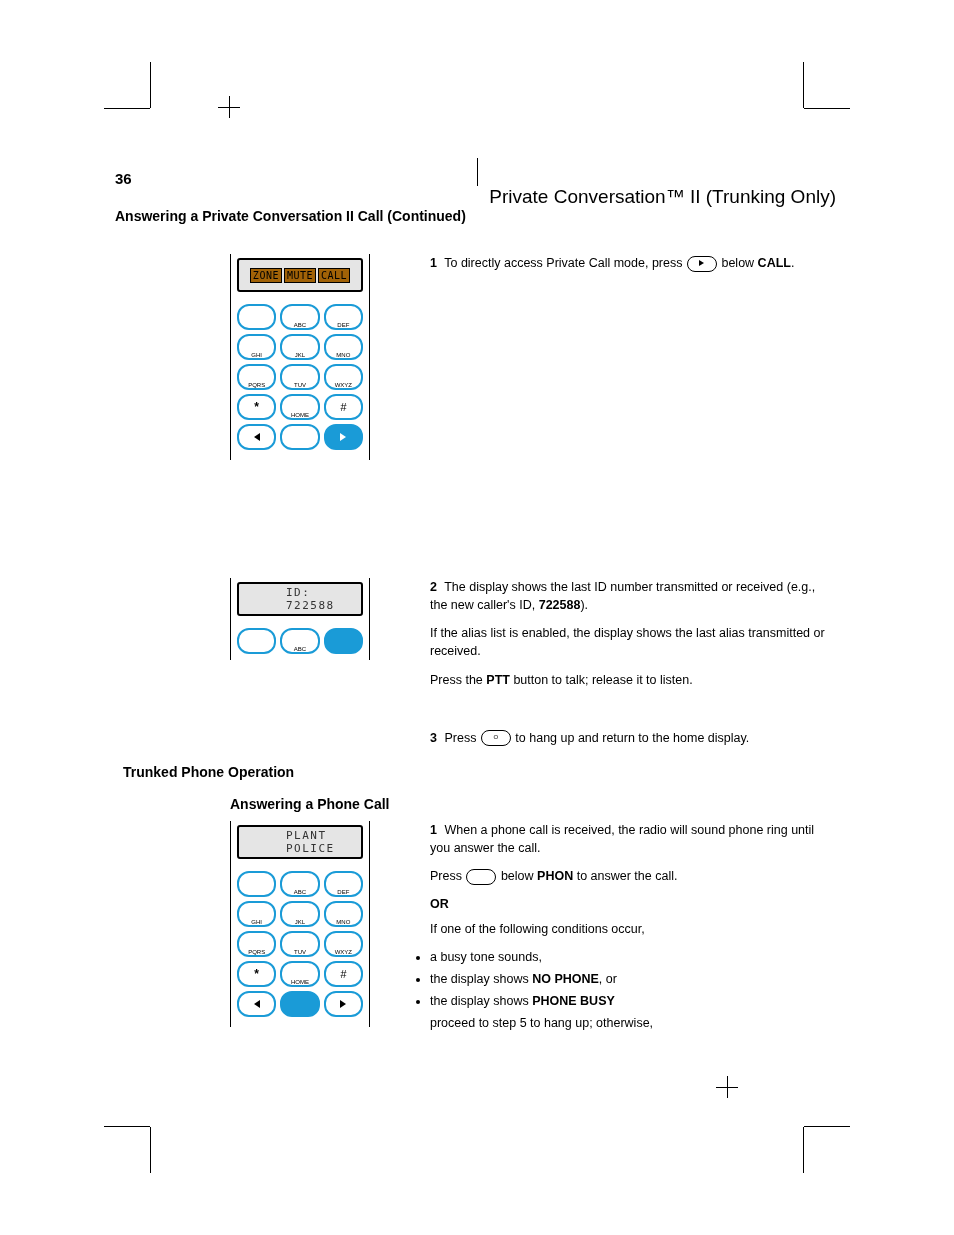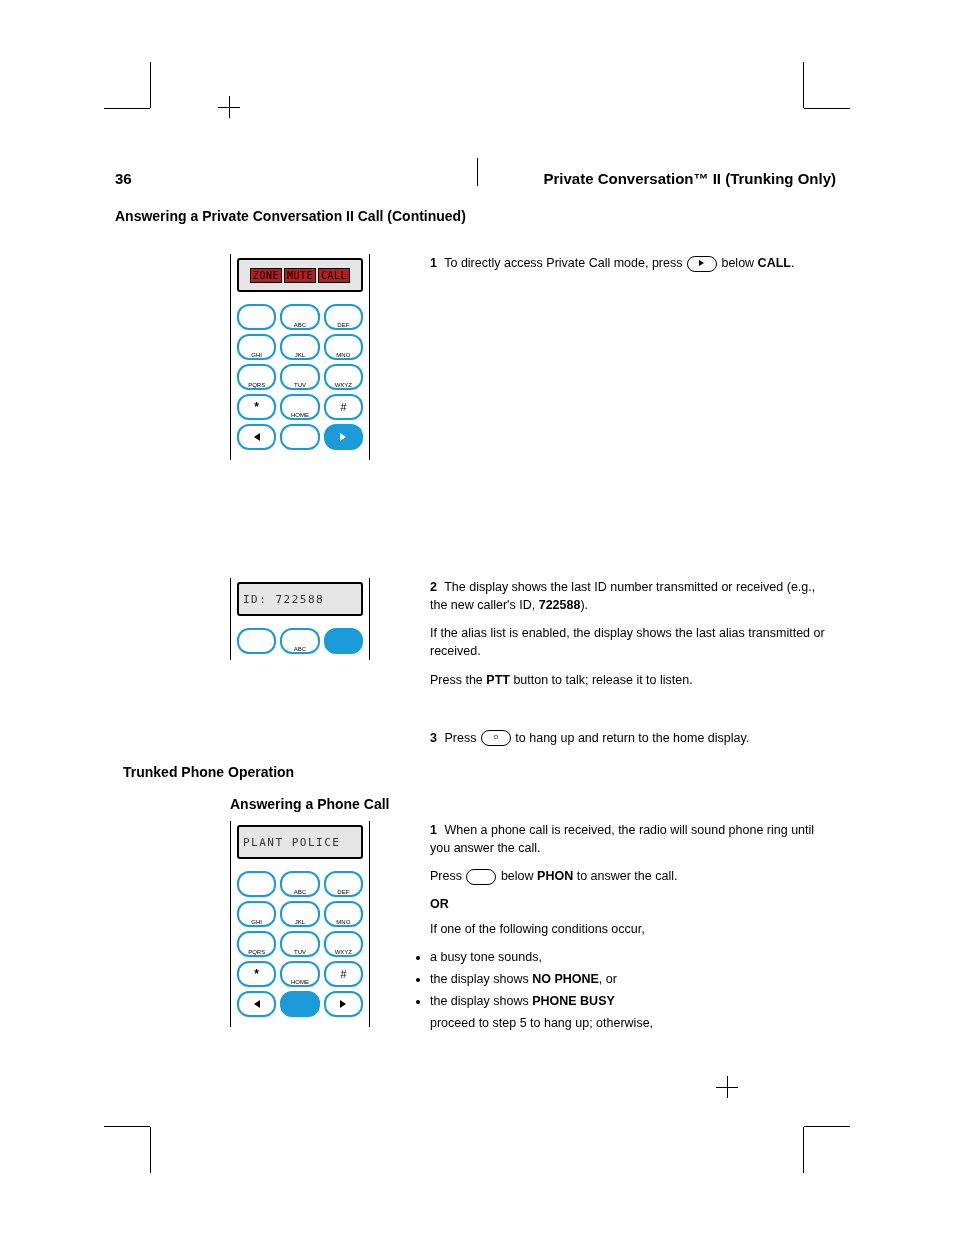--- a/index.html
+++ b/index.html
@@ -7,21 +7,21 @@
     padding: 0;
     width: 954px;
     height: 1235px;
     background: #fff;
     font-family: Arial, Helvetica, sans-serif;
     font-size: 12px;
     color: #000;
     position: relative;
   }
   .page-num { position: absolute; top: 170px; left: 115px; font-weight: bold; font-size: 15px; }
-  .page-title { position: absolute; top: 170px; right: 118px; font-weight: bold; font-size: 15px; }
+  .page-title { position: absolute; top: 186px; right: 118px; font-weight: normal; font-size: 19px; }
   .center-mark { position: absolute; top: 158px; left: 50%; width: 1px; height: 28px; background: #000; }
 
   .section { position: absolute; }
   .s1 { top: 254px; left: 230px; width: 595px; }
   .s2 { top: 640px; left: 230px; width: 595px; }
 
   .step1-row { display: flex; align-items: flex-start; margin-bottom: 118px; }
   .step2-row { display: flex; align-items: flex-start; margin-bottom: 30px; }
   .step3-row { display: flex; align-items: flex-start; }
 
@@ -43,22 +43,22 @@
     border-radius: 3px;
     height: 30px;
     background: #e5e5e5;
     margin-bottom: 12px;
     position: relative;
     display: flex; align-items: center; justify-content: center;
     font-family: monospace;
     font-size: 12px;
   }
   .lcd .boxes { display: flex; gap: 2px; }
-  .lcd .box { border: 1px solid #000; padding: 1px 2px; font-size: 10px; letter-spacing: 0.5px; background:#b91c1c; }
-  .lcd .text { font-family: monospace; letter-spacing: 1.5px; font-size: 11px; padding-left: 4px; width:100%; text-align:left; color:#333; }
+  .lcd .box { border: 1px solid #000; padding: 1px 2px; font-size: 10px; letter-spacing: 0.5px; background:#a16207; }
+  .lcd .text { font-family: monospace; letter-spacing: 1.5px; font-size: 11px; padding-left: 4px; width:100%; text-align:left; color:#333;margin-left:43px; }
 
   .keypad { display: grid; grid-template-columns: repeat(3, 1fr); gap: 4px; }
   .key {
     border: 2px solid #1a9bd7;
     border-radius: 12px;
     height: 22px;
     background: #fff;
     display: flex; align-items: center; justify-content: center;
     font-size: 10px;
     position: relative;

